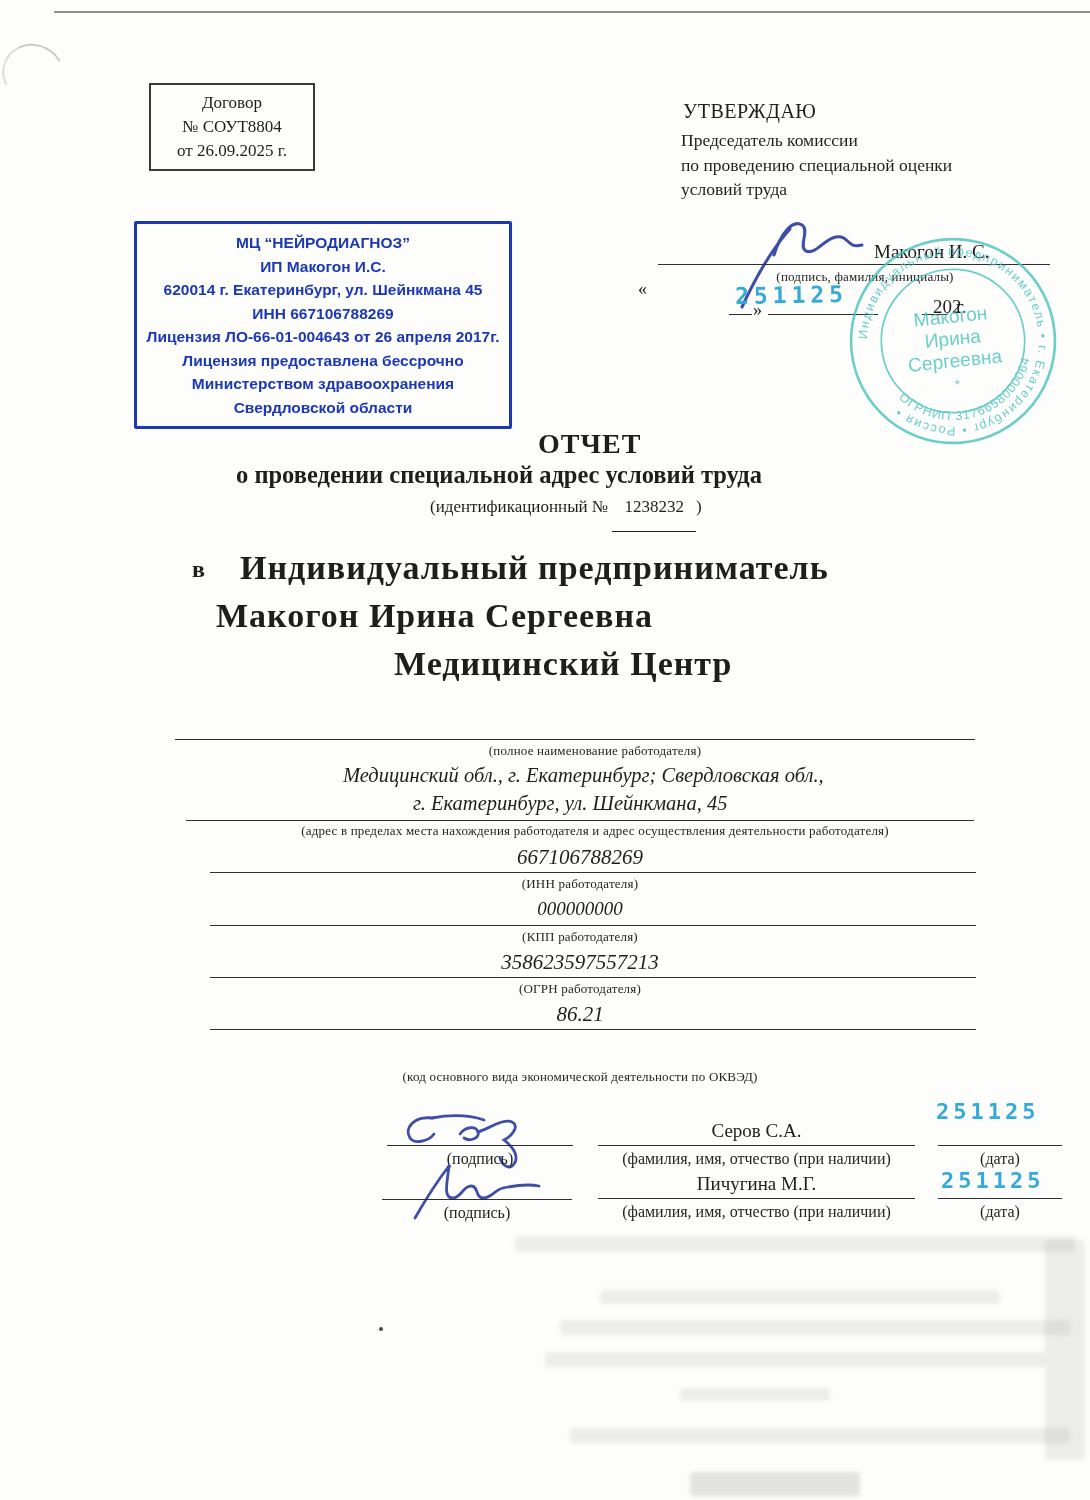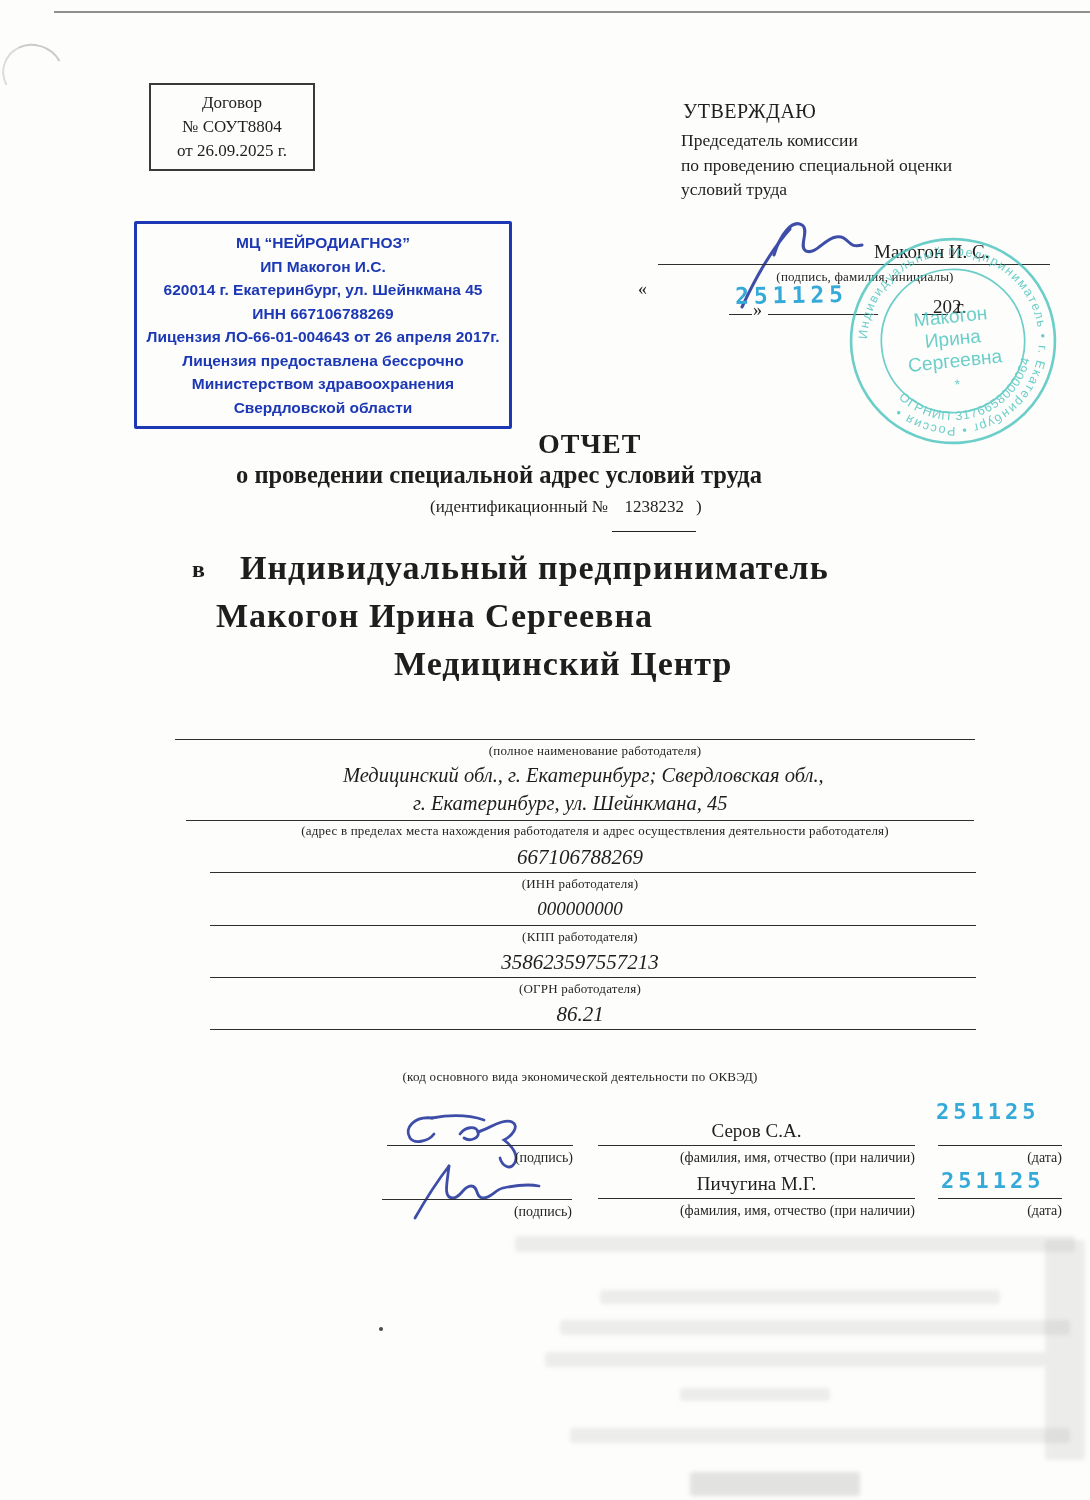--- a/index.html
+++ b/index.html
@@ -4,21 +4,21 @@
 <style>
   html,body{margin:0;padding:0;background:#e8e8e8;}
   .page{
     position:relative;width:1090px;height:1500px;margin:0 auto;
     background:#fdfdfc;overflow:hidden;
     font-family:"Liberation Serif",serif;color:#1e1e1e;
   }
   .abs{position:absolute;}
   .rule{position:absolute;height:0;border-top:1.8px solid #2e2e2e;}
   .cap{font-size:13px;color:#242424;text-align:center;letter-spacing:.2px;}
-  .cap-sm{font-size:14px;color:#242424;text-align:right;}
+  .cap-sm{font-size:16px;color:#242424;text-align:center;}
   .ital{font-style:italic;}
   .ctr{text-align:center;}
   
   .contract-box{
     left:149px;top:83px;width:162px;height:84px;border:2px solid #3a3a3a;
     display:flex;flex-direction:column;justify-content:center;align-items:center;
     font-size:17px;line-height:1.4;
   }
   
   .org-stamp{

